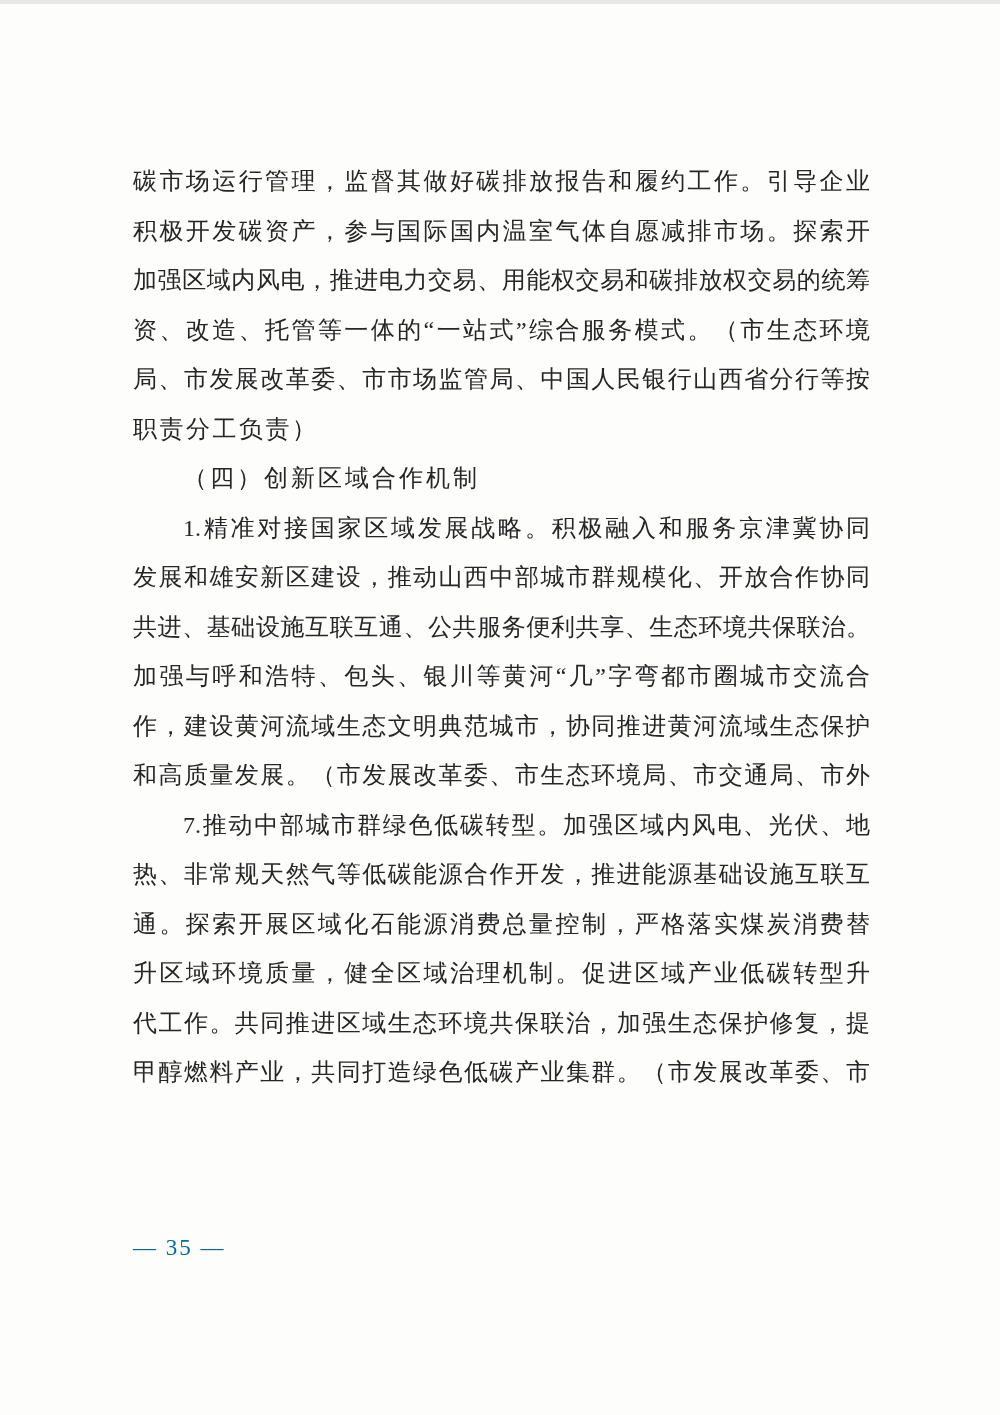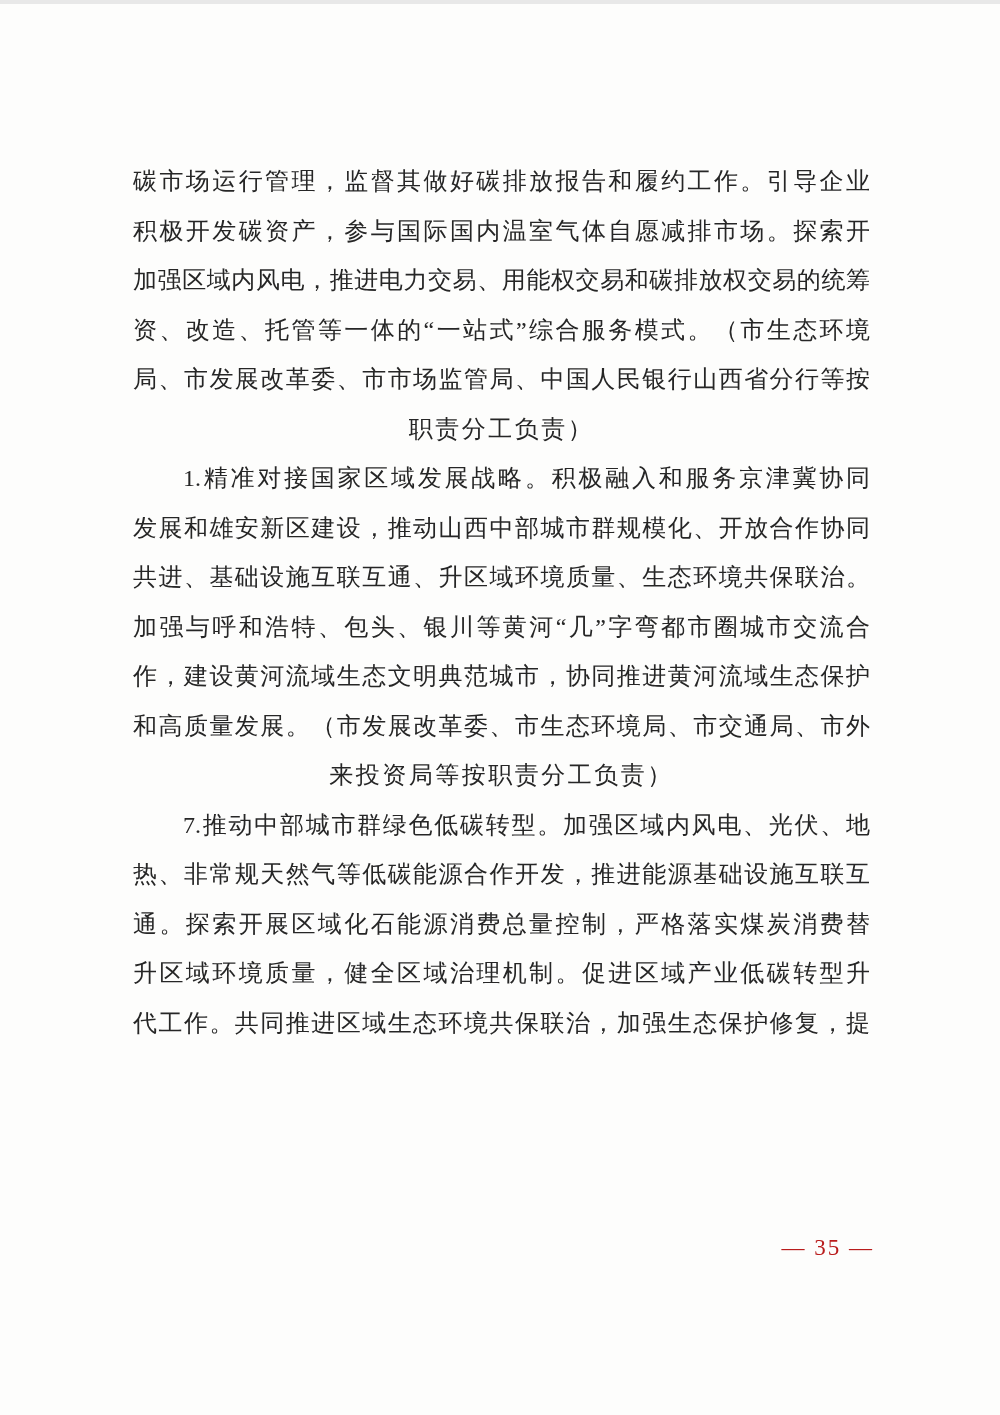--- a/index.html
+++ b/index.html
@@ -20,55 +20,56 @@
     width: 737px;
   }
   .line {
     height: 49.5px;
     line-height: 49.5px;
     font-size: 24px;
   }
   
   .j { text-align: justify; text-align-last: justify; }
   
-  .l { text-align: center; letter-spacing: 2.5px; }
+  .l { text-align: left; letter-spacing: 2.5px; }
   
   .ind { padding-left: 50px; }
   .heading { letter-spacing: 3px; }
   .footer {
     position: absolute;
     top: 1224px;
     left: 133px;
     width: 741px;
     height: 40px;
     line-height: 40px;
-    text-align: right;
+    text-align: left;
     font-size: 23px;
     letter-spacing: 2px;
-    color: #b91c1c;
+    color: #0369a1;
   }
 </style>
 </head>
 <body>
 
 <div class="page">
   <div class="textblock">
     <div class="line j">碳市场运行管理，监督其做好碳排放报告和履约工作。引导企业</div>
     <div class="line j">积极开发碳资产，参与国际国内温室气体自愿减排市场。探索开</div>
     <div class="line j">加强区域内风电，推进电力交易、用能权交易和碳排放权交易的统筹</div>
     <div class="line j">资、改造、托管等一体的“一站式”综合服务模式。（市生态环境</div>
     <div class="line j">局、市发展改革委、市市场监管局、中国人民银行山西省分行等按</div>
     <div class="line l">职责分工负责）</div>
+    <div class="line l ind heading">（四）创新区域合作机制</div>
     <div class="line j ind">1.精准对接国家区域发展战略。积极融入和服务京津冀协同</div>
     <div class="line j">发展和雄安新区建设，推动山西中部城市群规模化、开放合作协同</div>
-    <div class="line j">共进、基础设施互联互通、升区域环境质量、生态环境共保联治。</div>
+    <div class="line j">共进、基础设施互联互通、公共服务便利共享、生态环境共保联治。</div>
     <div class="line j">加强与呼和浩特、包头、银川等黄河“几”字弯都市圈城市交流合</div>
     <div class="line j">作，建设黄河流域生态文明典范城市，协同推进黄河流域生态保护</div>
     <div class="line j">和高质量发展。（市发展改革委、市生态环境局、市交通局、市外</div>
-    <div class="line l">来投资局等按职责分工负责）</div>
     <div class="line j ind">7.推动中部城市群绿色低碳转型。加强区域内风电、光伏、地</div>
     <div class="line j">热、非常规天然气等低碳能源合作开发，推进能源基础设施互联互</div>
     <div class="line j">通。探索开展区域化石能源消费总量控制，严格落实煤炭消费替</div>
     <div class="line j">升区域环境质量，健全区域治理机制。促进区域产业低碳转型升</div>
     <div class="line j">代工作。共同推进区域生态环境共保联治，加强生态保护修复，提</div>
+    <div class="line j">甲醇燃料产业，共同打造绿色低碳产业集群。（市发展改革委、市</div>
   </div>
   <div class="footer">— 35 —</div>
 </div>
 
 </body></html>

